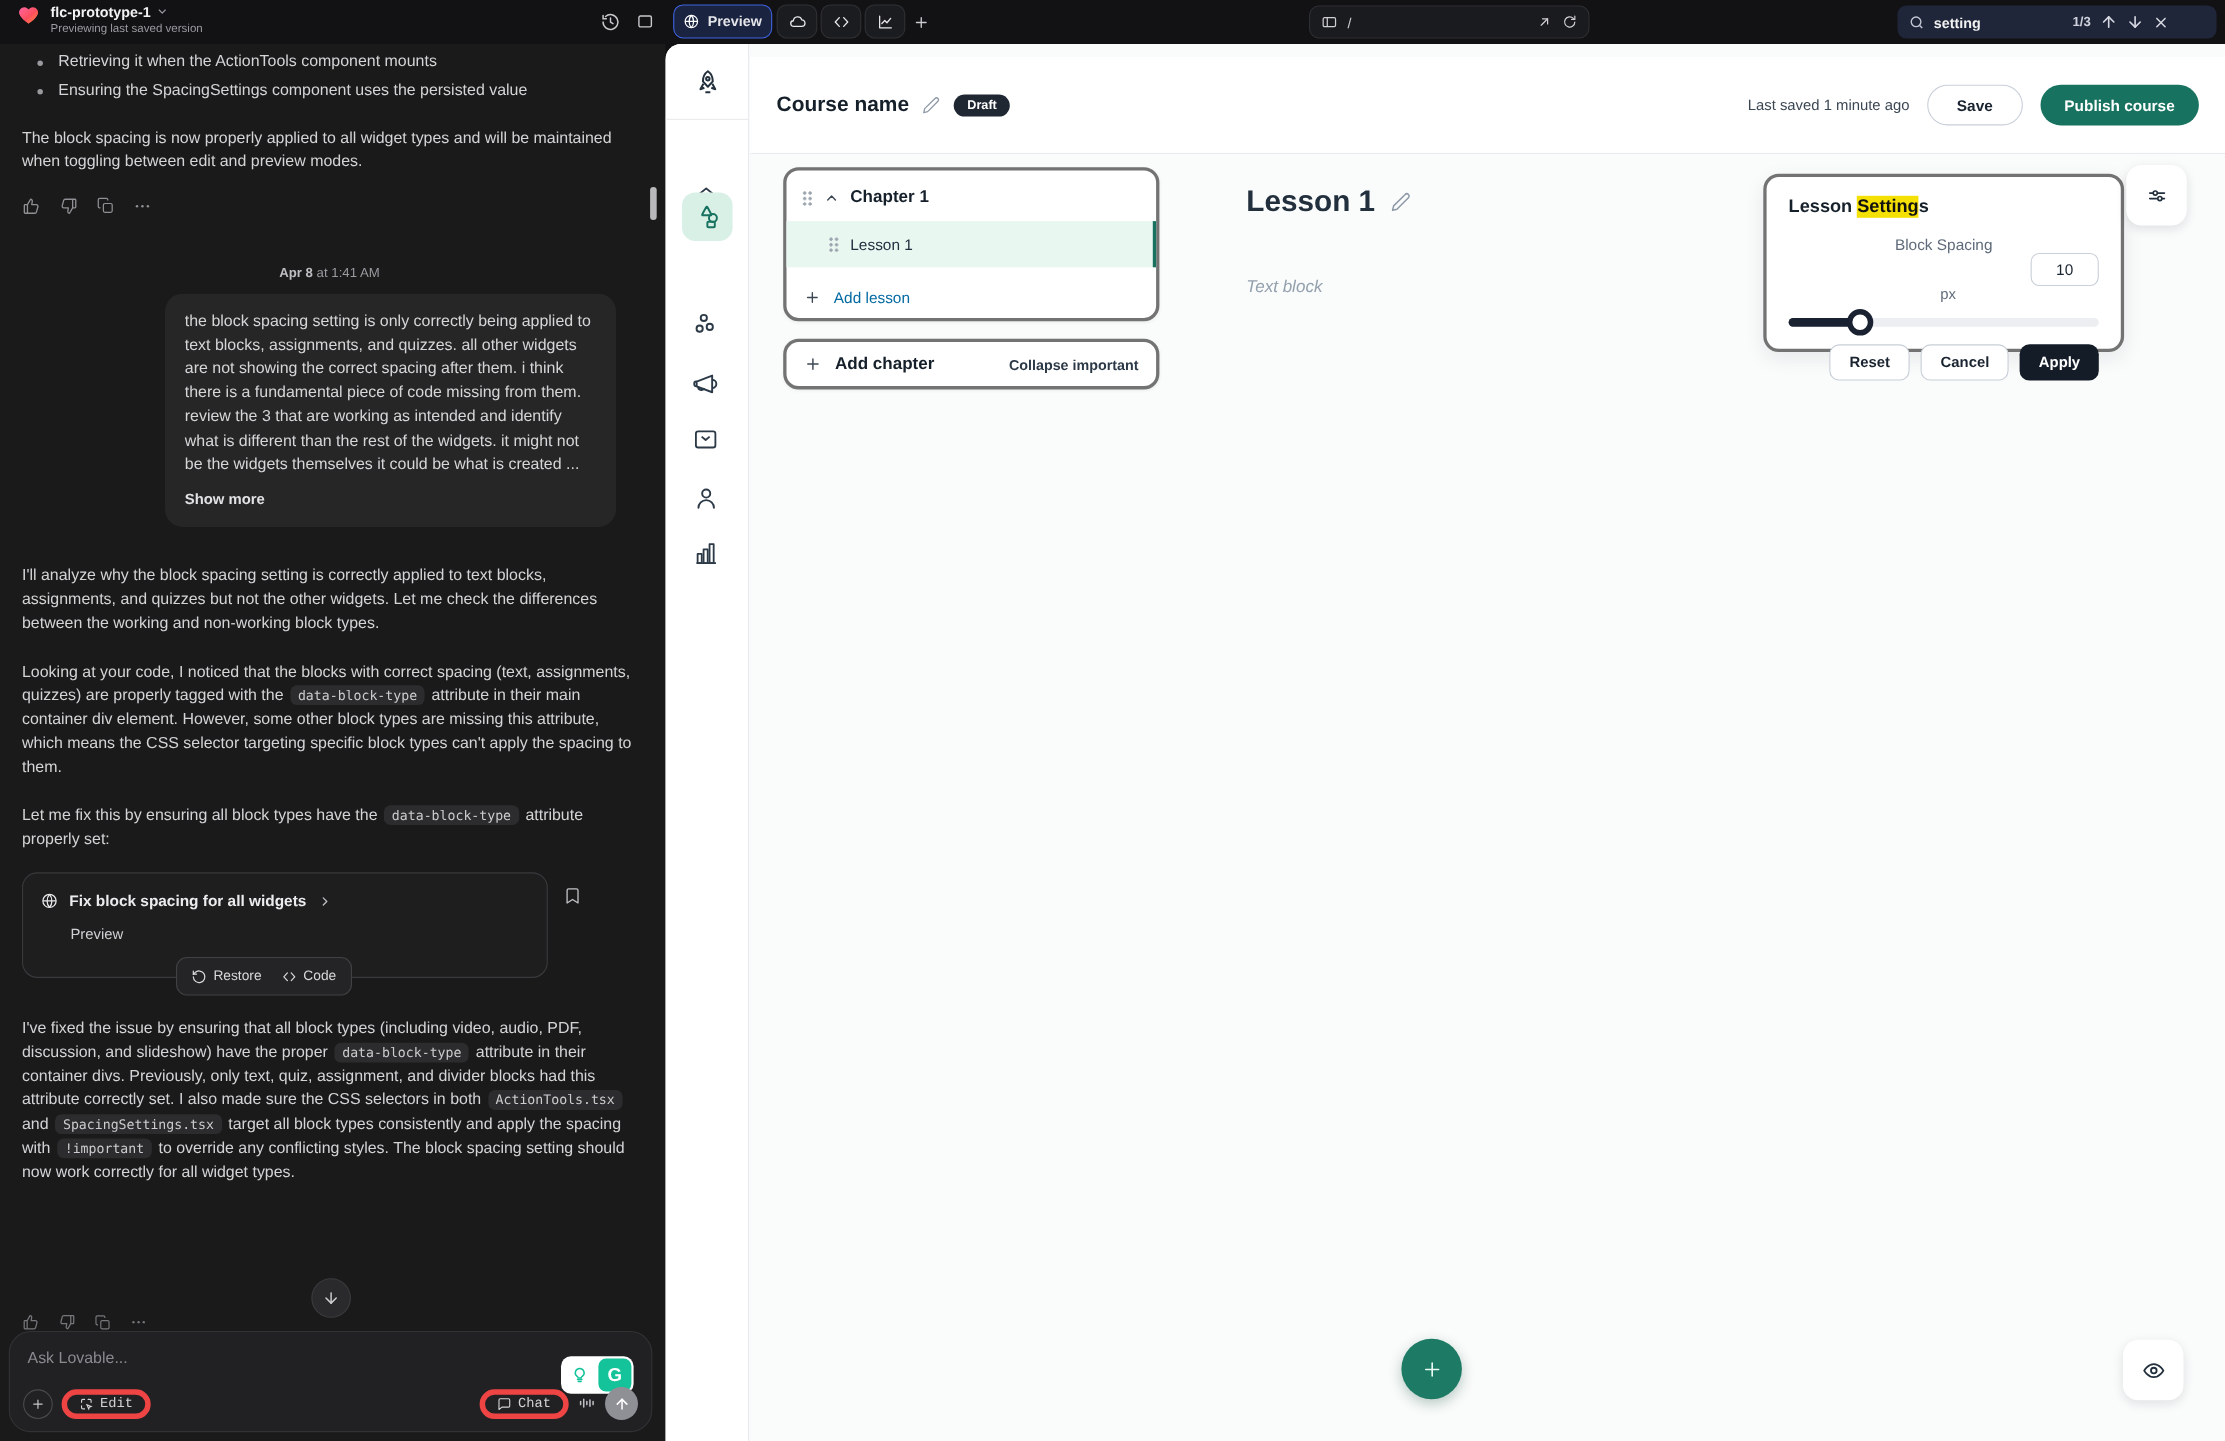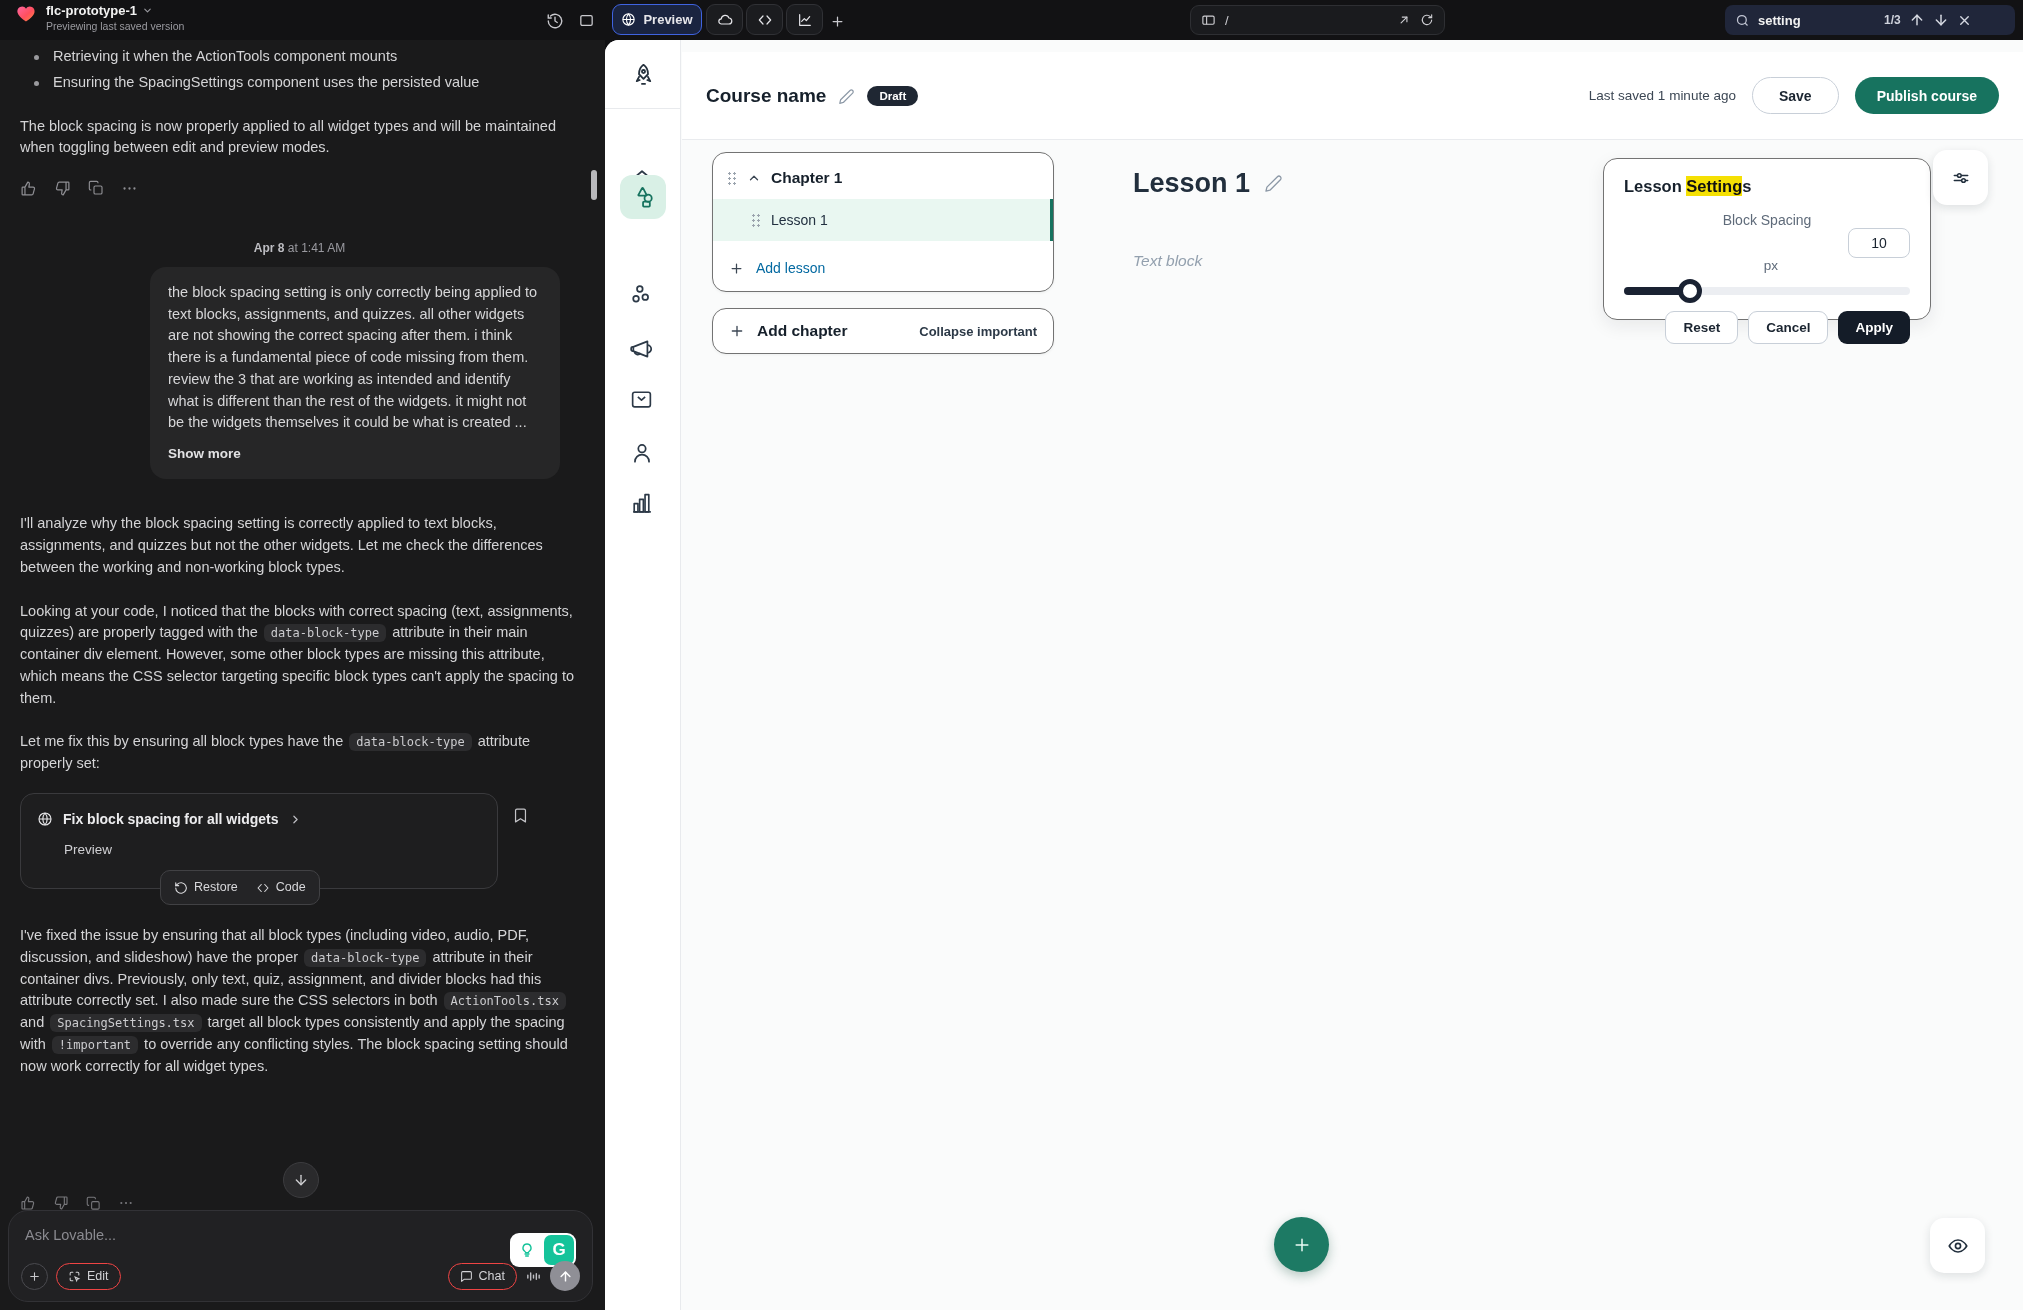--- a/index.html
+++ b/index.html
@@ -48,21 +48,21 @@
   .ghost-actions { position:absolute; left:20px; top:1152px; display:flex; gap:17px; color:#8f8f94; opacity:.8; }
   .chat-scroll { position:absolute; right:8px; top:130px; width:6px; height:30px; border-radius:3px; background:#b9b9bc; }
   
   .askbox { position:absolute; left:8px; right:12px; bottom:8px; height:92px; background:#212123; border:1px solid #323236; border-radius:20px; padding:14px 16px; }
   .ask-ph { color:#8a8a90; font-size:14.5px; }
   .gram { position:absolute; right:16px; top:22px; height:34px; background:#ffffff; border-radius:9px; display:flex; align-items:center; padding:2px; gap:2px; }
   .gram .bulb { width:30px; height:30px; display:flex; align-items:center; justify-content:center; color:#15c39a; }
   .gram .gbox { width:30px; height:30px; background:#15c39a; border-radius:7px; color:#fff; font-weight:bold; font-size:17px; display:flex; align-items:center; justify-content:center; }
   .ask-row { position:absolute; left:12px; right:12px; bottom:10px; display:flex; align-items:center; gap:8px; }
   .round-sm { width:27px; height:27px; border-radius:50%; border:1px solid #4a4a4f; color:#c7c7cb; display:flex; align-items:center; justify-content:center; cursor:pointer; }
-  .mini-pill { height:27px; border-radius:14px; border:1px solid #ef4444; color:#d2d2d6; font-size:12.5px; display:flex; align-items:center; gap:6px; padding:0 11px; cursor:pointer; }
+  .mini-pill { height:27px; border-radius:14px; border:5px solid #ef4444; color:#d2d2d6; font-size:12.5px; display:flex; align-items:center; gap:6px; padding:0 11px; cursor:pointer;font-family:Liberation Mono, monospace; }
   .ask-row .grow { flex:1; }
   .send-btn { width:30px; height:30px; border-radius:50%; background:#8f8f96; color:#fdfdfd; display:flex; align-items:center; justify-content:center; cursor:pointer; }
   .audio-ic { color:#bdbdc2; cursor:pointer; }
 
   
   .app { position:absolute; left:605px; top:40px; width:1418px; height:1270px; background:#fafbfb; border-top-left-radius:14px; overflow:hidden; }
   .app-sidebar { position:absolute; left:0; top:0; width:76px; height:100%; background:#fff; border-right:1px solid #e8eaed; }
   .as-logo { position:absolute; left:25px; top:22px; color:#24303c; }
   .as-divider { position:absolute; left:0; top:68px; width:76px; height:1px; background:#e8eaed; }
   .as-ic { position:absolute; left:24px; color:#2c3947; cursor:pointer; }
@@ -71,21 +71,21 @@
 
   .app-header { position:absolute; left:77px; right:0; top:12px; height:88px; background:#fff; border-bottom:1px solid #e9ebee; display:flex; align-items:center; padding:0 24px 0 24px; gap:12px; }
   .course-title { font-size:19px; font-weight:bold; color:#16202b; }
   .edit-pencil { color:#8d99a7; cursor:pointer; }
   .draft-badge { background:#1f2733; color:#fff; font-size:11.5px; font-weight:bold; border-radius:11px; padding:4px 12px;text-align:center; }
   .header-right { margin-left:auto; display:flex; align-items:center; gap:16px; }
   .last-saved { color:#3c4754; font-size:13.5px; }
   .btn-save { height:37px; padding:0 26px; border-radius:19px; background:#fff; border:1px solid #c8cfd8; font-size:14px; font-weight:bold; color:#1a2430; cursor:pointer; }
   .btn-publish { height:37px; padding:0 22px; border-radius:19px; background:#17735f; border:none; font-size:14px; font-weight:bold; color:#fff; cursor:pointer; }
 
-  .card { position:absolute; background:#fff; border:1px solid #737373; border-radius:14px; box-shadow:0 1px 3px rgba(20,30,40,.05); }
+  .card { position:absolute; background:#fff; border:3px solid #737373; border-radius:14px; box-shadow:0 1px 3px rgba(20,30,40,.05); }
   .chapter-card { left:107px; top:112px; width:342px; height:140px; padding-top:4px; }
   .chap-row { display:flex; align-items:center; gap:10px; height:42px; padding:0 14px; }
   .chap-title { font-size:15.5px; font-weight:bold; color:#16202b; }
   .drag { width:10px; height:14px; background-image:radial-gradient(#9aa3ad 1.3px, transparent 1.4px); background-size:5px 5px; flex:none; cursor:grab; }
   .lesson-row { display:flex; align-items:center; gap:10px; height:42px; padding:0 14px 0 38px; background:#e9f7f1; border-right:3px solid #17735f; cursor:pointer; }
   .lesson-label { font-size:14px; color:#223040; }
   .addlesson-row { display:flex; align-items:center; gap:12px; height:46px; padding:0 16px; color:#0369a1; font-size:14px; cursor:pointer; margin-top:4px; }
   .addchapter-card { left:107px; top:268px; width:342px; height:46px; display:flex; align-items:center; padding:0 16px; gap:12px; cursor:pointer; }
   .addchapter-label { font-size:15.5px; font-weight:bold; color:#16202b; }
   .collapse-label { margin-left:auto; font-size:13px; font-weight:bold; color:#2c3947; cursor:pointer; }

